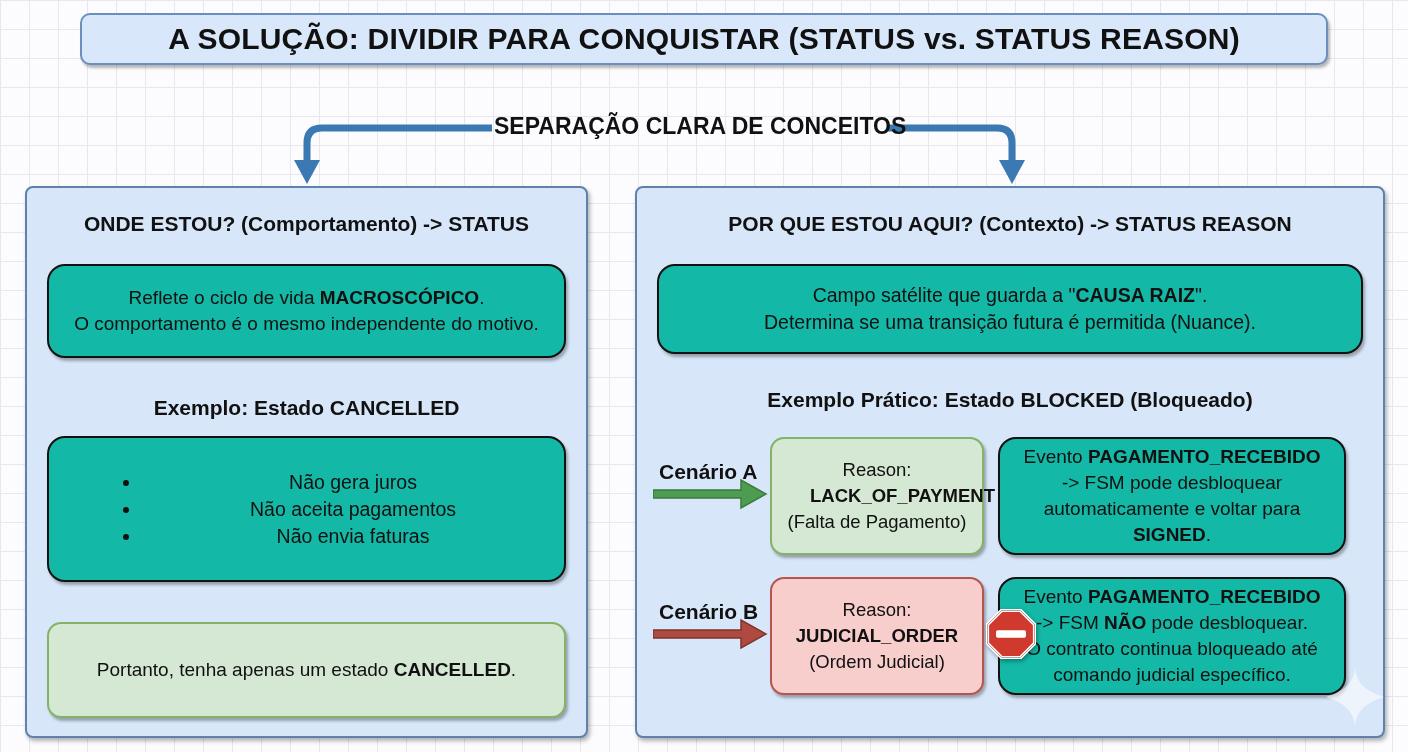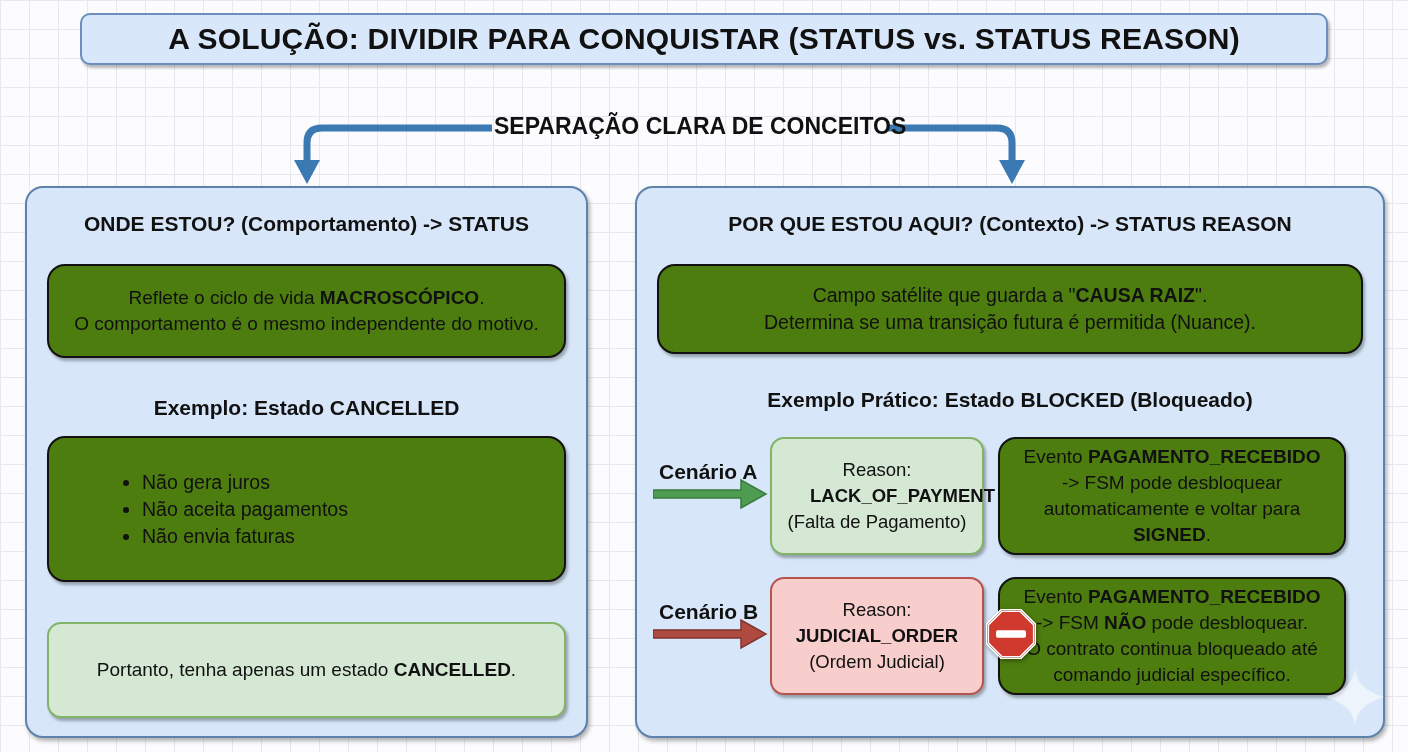--- a/index.html
+++ b/index.html
@@ -24,37 +24,37 @@
     display:flex; align-items:center; justify-content:center;
     font-weight:bold; font-size:30px; letter-spacing:.2px; z-index:3;
   }
 
   
   #connector-svg { left:0; top:0; width:1408px; height:200px; z-index:1; pointer-events:none; }
   .branch-label { left:494px; top:113px; font-weight:bold; font-size:23px; z-index:2; white-space:nowrap; }
 
   
   .panel {
-    background:#d7e6f8; border:2.5px solid #5d82ab; border-radius:18px;
+    background:#d7e6f8; border:2.5px solid #5d82ab; border-radius:8px;
     box-shadow:2px 3px 4px rgba(0,0,0,.3); z-index:2;
   }
   #left-panel  { left:25px;  top:186px; width:563px; height:552px; }
   #right-panel { left:635px; top:186px; width:750px; height:552px; }
 
   .panel-h {
     left:0; right:0; top:24px; text-align:center;
     font-weight:bold; font-size:21px; white-space:nowrap;
   }
   .sub-h {
     left:0; right:0; text-align:center;
     font-weight:bold; font-size:21px; white-space:nowrap;
   }
 
   .wbox {
-    background:#4d7c0f; border:2.5px solid #111; border-radius:18px;
+    background:#14b8a6; border:2.5px solid #111; border-radius:18px;
     box-shadow:2px 3px 3px rgba(0,0,0,.3);
     display:flex; flex-direction:column; justify-content:center;
     text-align:center;
   }
   .gbox {
     background:#d5e8d4; border:2.5px solid #82b366; border-radius:14px;
     box-shadow:2px 3px 3px rgba(0,0,0,.3);
     display:flex; flex-direction:column; justify-content:center;
     text-align:center;
   }
@@ -62,21 +62,21 @@
     background:#f8cecc; border:2.5px solid #b85450; border-radius:14px;
     box-shadow:2px 3px 3px rgba(0,0,0,.3);
     display:flex; flex-direction:column; justify-content:center;
     text-align:center;
   }
 
   
   .l-def   { left:20px; top:76px;  width:519px; height:94px;  font-size:19px;   line-height:26px; }
   .l-head  { top:208px; }
   .l-list  { left:20px; top:248px; width:519px; height:146px; font-size:19.5px; line-height:27px; justify-content:center; }
-  .l-list ul { list-style:disc; margin-left:93px; text-align:left; }
+  .l-list ul { list-style:disc; margin-left:93px; text-align:center; }
   .l-concl { left:20px; top:434px; width:519px; height:96px;  font-size:19px;   line-height:26px; }
 
   
   .r-def   { left:20px; top:76px;  width:706px; height:90px;  font-size:19.5px; line-height:27px; }
   .r-head  { top:200px; }
   .scenario-label { font-weight:bold; font-size:21px; white-space:nowrap; }
   .reason  { left:133px; width:214px; height:118px; font-size:18.5px; line-height:26px; }
   .outcome { left:361px; width:348px; height:118px; font-size:19px;   line-height:26px; }
   .rowA { top:249px; }
   .rowB { top:389px; }

